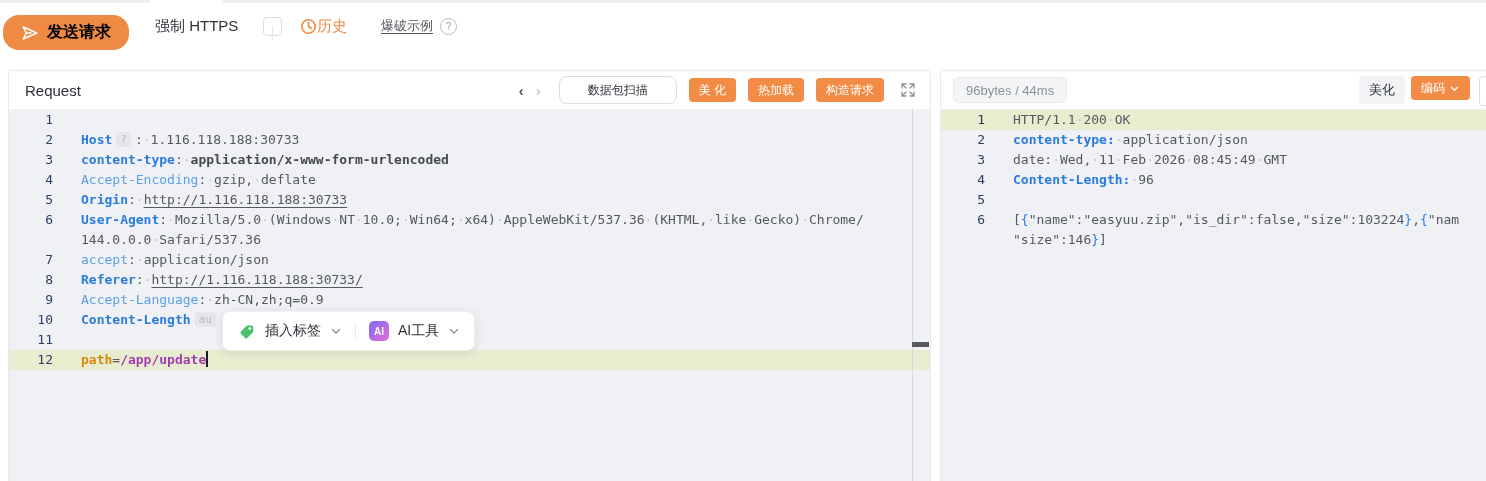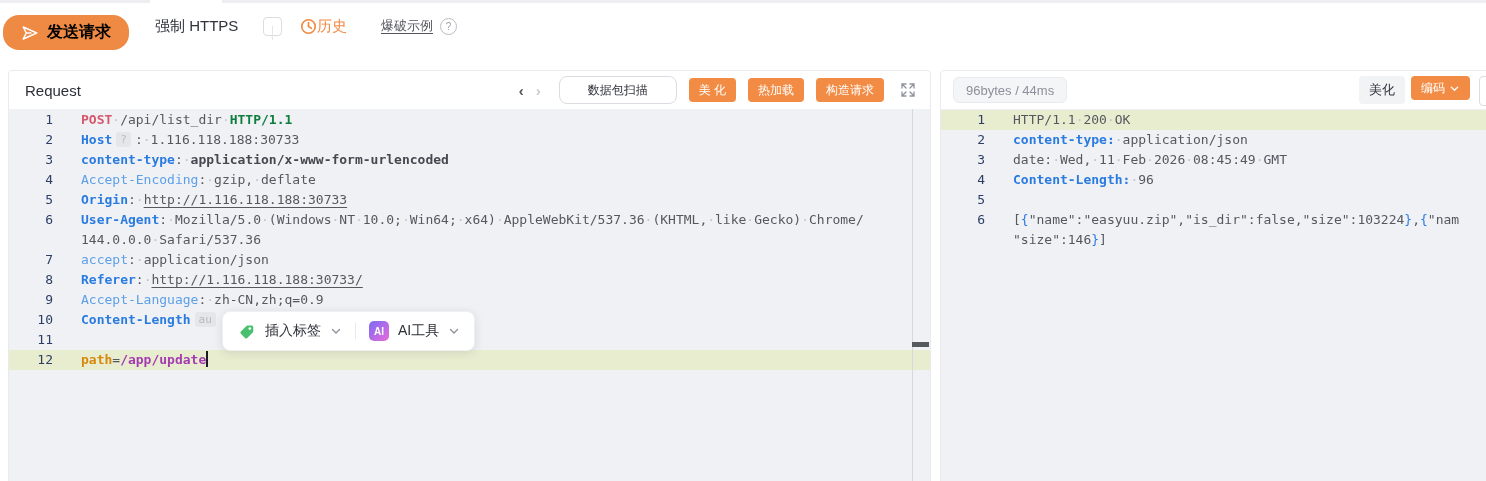--- a/index.html
+++ b/index.html
@@ -140,21 +140,21 @@
         <svg width="16" height="16" viewBox="0 0 24 24" fill="none" stroke="#9096a0" stroke-width="2" stroke-linecap="round">
             <path d="M9 3 H3 V9 M3 3 L9 9"></path>
             <path d="M15 3 H21 V9 M21 3 L15 9"></path>
             <path d="M9 21 H3 V15 M3 21 L9 15"></path>
             <path d="M15 21 H21 V15 M21 21 L15 15"></path>
           </svg>
       </span>
     </div>
   </div>
   <div class="editor">
-      <div class="crow"><span class="gut">1</span><span class="cnt"><span class="sg-red">POST</span><span class="sg-txt"><span class="dot">·</span>/api/list_dir<span class="dot">·</span></span><span class="sg-green">HTTP/1.1</span></span></div>
+      <div class="crow"><span class="gut">1</span></div>
       <div class="crow"><span class="gut">2</span><span class="cnt"><span class="sg-key">Host</span><span class="sg-badge">?</span><span class="sg-txt">:<span class="dot">·</span>1.116.118.188:30733</span></span></div>
       <div class="crow"><span class="gut">3</span><span class="cnt"><span class="sg-key">content-type</span><span class="sg-txt">:<span class="dot">·</span></span><span class="sg-bold">application/x-www-form-urlencoded</span></span></div>
       <div class="crow"><span class="gut">4</span><span class="cnt"><span class="sg-key2">Accept-Encoding</span><span class="sg-txt">:<span class="dot">·</span>gzip,<span class="dot">·</span>deflate</span></span></div>
       <div class="crow"><span class="gut">5</span><span class="cnt"><span class="sg-key">Origin</span><span class="sg-txt">:<span class="dot">·</span></span><span class="sg-link">http://1.116.118.188:30733</span></span></div>
       <div class="crow"><span class="gut">6</span><span class="cnt"><span class="sg-key">User-Agent</span><span class="sg-txt">:<span class="dot">·</span>Mozilla/5.0<span class="dot">·</span>(Windows<span class="dot">·</span>NT<span class="dot">·</span>10.0;<span class="dot">·</span>Win64;<span class="dot">·</span>x64)<span class="dot">·</span>AppleWebKit/537.36<span class="dot">·</span>(KHTML,<span class="dot">·</span>like<span class="dot">·</span>Gecko)<span class="dot">·</span>Chrome/</span></span></div>
       <div class="crow"><span class="gut"></span><span class="cnt"><span class="sg-txt">144.0.0.0<span class="dot">·</span>Safari/537.36</span></span></div>
       <div class="crow"><span class="gut">7</span><span class="cnt"><span class="sg-key2">accept</span><span class="sg-txt">:<span class="dot">·</span>application/json</span></span></div>
       <div class="crow"><span class="gut">8</span><span class="cnt"><span class="sg-key">Referer</span><span class="sg-txt">:<span class="dot">·</span></span><span class="sg-link">http://1.116.118.188:30733/</span></span></div>
       <div class="crow"><span class="gut">9</span><span class="cnt"><span class="sg-key2">Accept-Language</span><span class="sg-txt">:<span class="dot">·</span>zh-CN,zh;q=0.9</span></span></div>
       <div class="crow"><span class="gut">10</span><span class="cnt"><span class="sg-key">Content-Length</span><span class="sg-badge">au</span></span></div>

